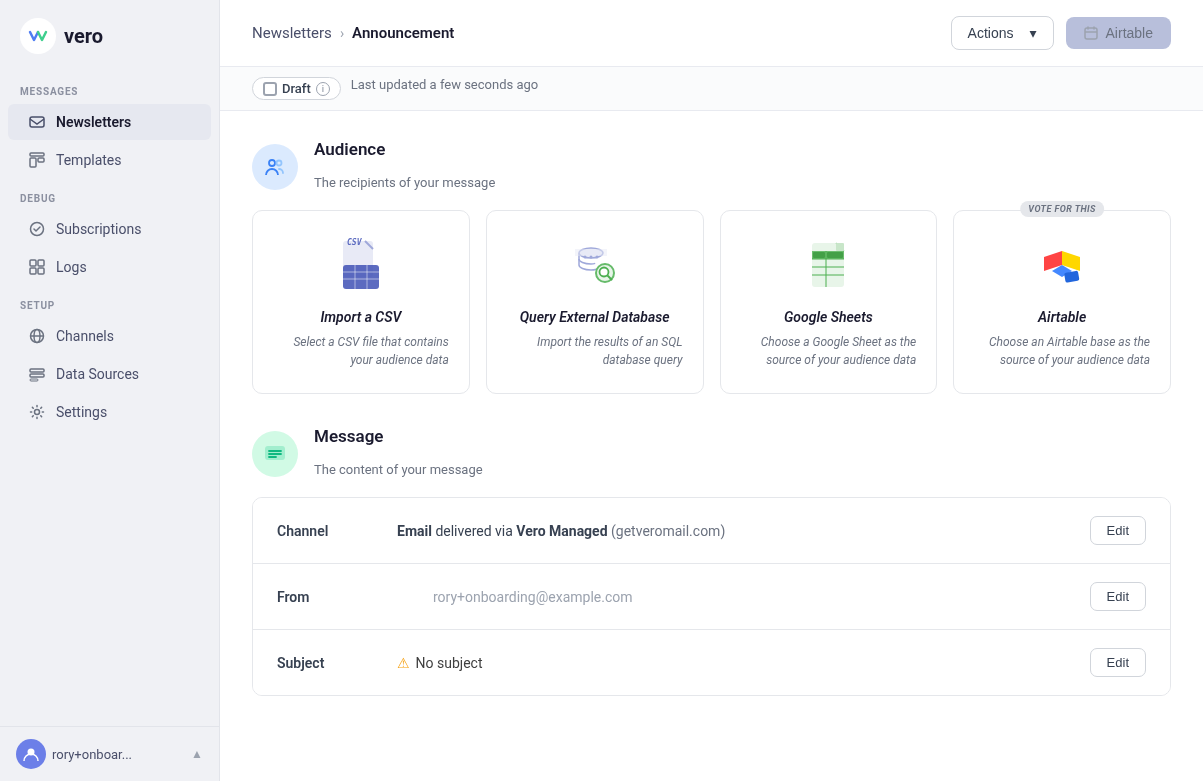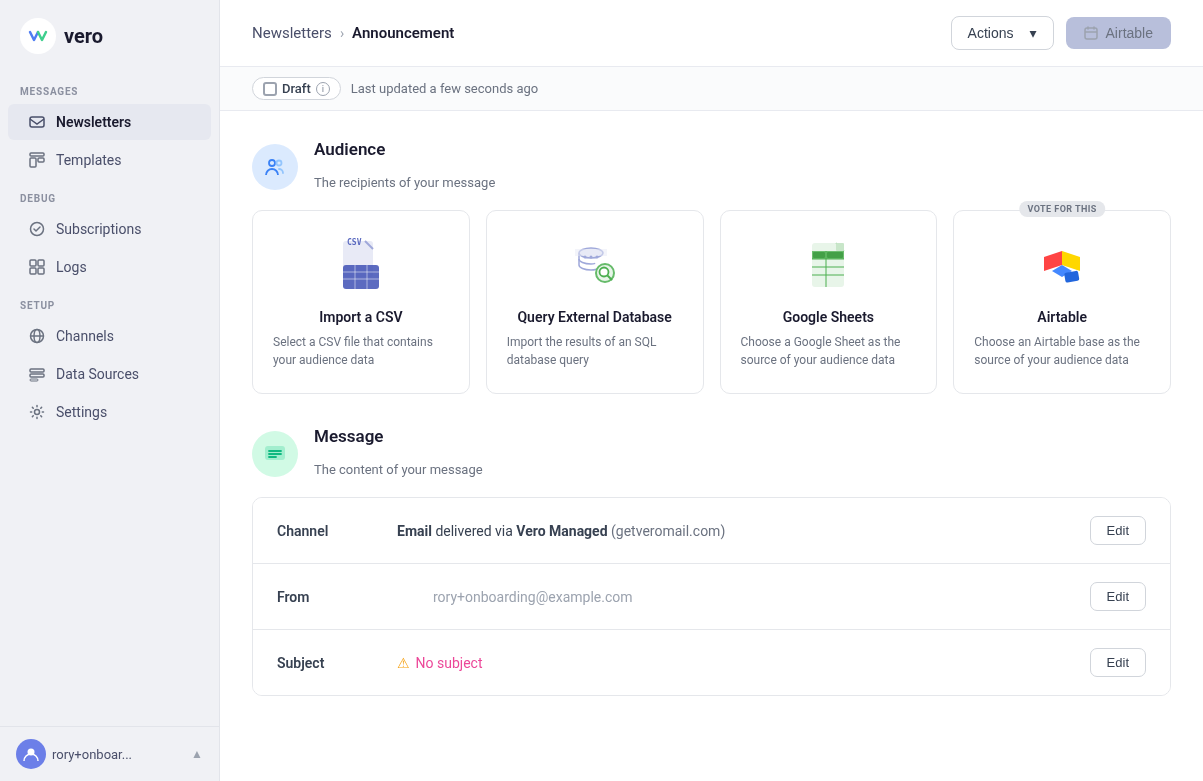--- a/index.html
+++ b/index.html
@@ -159,21 +159,20 @@
       border-radius: 8px;
       font-size: 14px;
       color: #6b7280;
       cursor: pointer;
       font-weight: 500;
     }
 
     
     .statusbar {
       display: flex;
-      align-items: center;
       gap: 10px;
       padding: 10px 32px;
       border-bottom: 1px solid #e8eaf0;
       font-size: 13px;
       color: #6b7280;
       background: #fafbfc;
     }
     .status-badge {
       display: flex;
       align-items: center;
@@ -240,23 +239,24 @@
       margin-bottom: 32px;
     }
     .card {
       background: white;
       border: 1.5px solid #e5e7eb;
       border-radius: 10px;
       padding: 24px 20px;
       display: flex;
       flex-direction: column;
       align-items: center;
-      text-align: left;
+      text-align: right;
       cursor: pointer;
       position: relative;
+      font-style: italic;
     }
     .card-icon {
       width: 60px;
       height: 60px;
       margin-bottom: 14px;
       display: flex;
       align-items: center;
       justify-content: center;
     }
     .card-title {
@@ -604,21 +604,21 @@
         <div class="message-row-label">From</div>
         <div class="message-row-value muted">rory+onboarding@example.com</div>
         <button class="btn-edit">Edit</button>
       </div>
 
       <div class="message-row">
         <div class="message-row-label">Subject</div>
         <div class="message-row-value">
           <span class="warning" style="display:flex; align-items:center; gap:6px;">
             <span style="color:#f59e0b; font-size:14px;">⚠</span>
-            <span style="color:#ec4899;">No subject</span>
+            <span style="color:#404040;">No subject</span>
           </span>
         </div>
         <button class="btn-edit">Edit</button>
       </div>
 
     </div>
 
   </div>
 </main>
 

